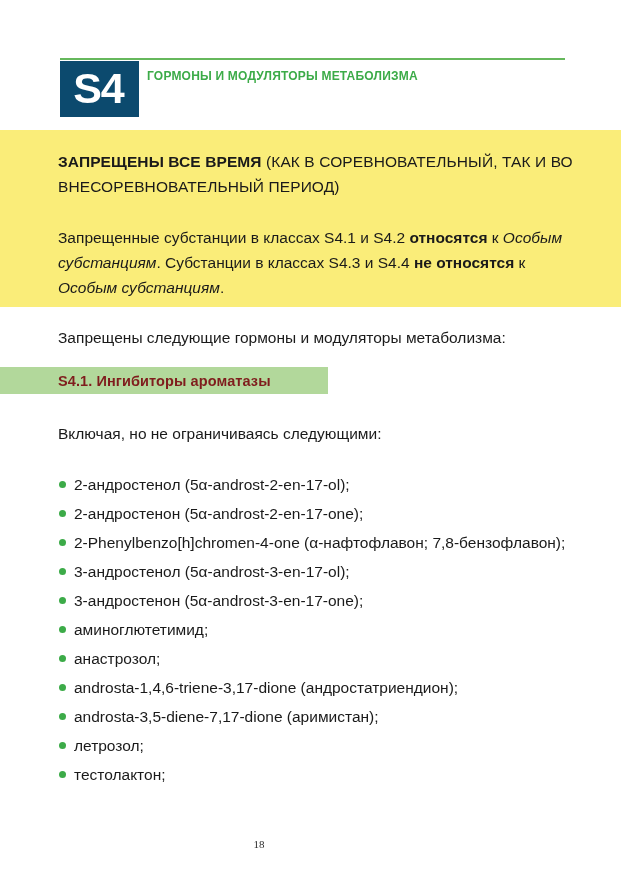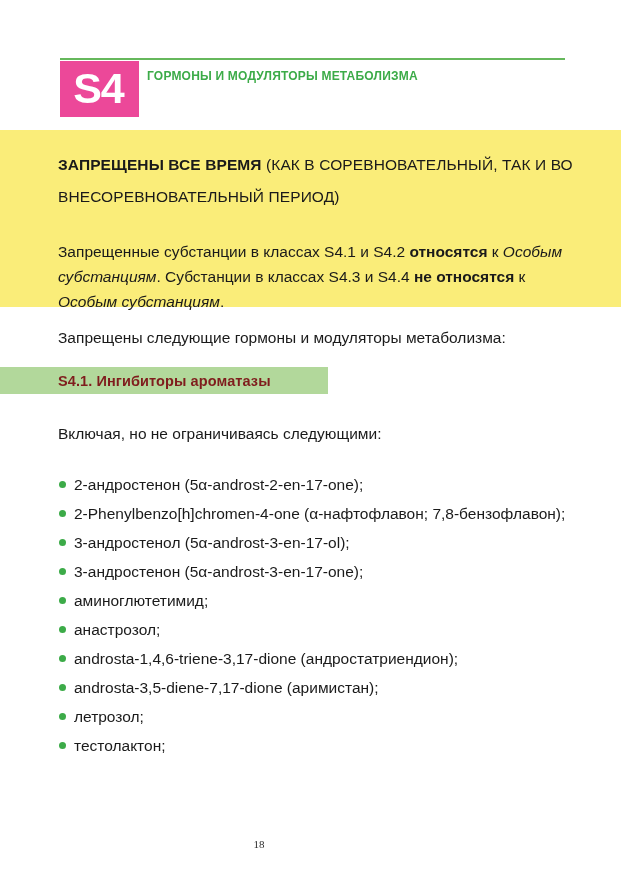--- a/index.html
+++ b/index.html
@@ -41,21 +41,21 @@
   .header-row {
     position: absolute;
     left: 60px;
     top: 3px;
     display: flex;
     align-items: flex-start;
   }
   .s-badge {
     width: 79px;
     height: 56px;
-    background: #ec4899;
+    background: #0c4a6e;
     color: #ffffff;
     font-weight: bold;
     font-size: 43px;
     line-height: 54px;
     letter-spacing: -1px;
     text-align: center;
     box-sizing: border-box;
     padding-right: 2px;
     font-family: "Liberation Sans", sans-serif;
     flex: none;
@@ -78,21 +78,21 @@
     left: 0;
     top: 130px;
     width: 621px;
     height: 177px;
     background: #faed79;
     box-sizing: border-box;
     padding: 19px 40px 0 58px;
   }
   .callout-heading {
     font-size: 15.5px;
-    line-height: 32px;
+    line-height: 25px;
     letter-spacing: 0.1px;
     text-transform: uppercase;
     color: #1a1a1a;
     font-weight: normal;
     margin: 0;
   }
   .callout-heading .bold {
     font-weight: bold;
   }
   .callout-body {
@@ -206,20 +206,21 @@
 
   <div class="intro-line">Запрещены следующие гормоны и модуляторы метаболизма:</div>
 
   <div class="section-bar">
     <span class="section-bar-label">S4.1. Ингибиторы ароматазы</span>
   </div>
 
   <div class="lead-in">Включая, но не ограничиваясь следующими:</div>
 
   <ul class="bullet-list" id="bullet-list">
+      <li class="bullet-item"><span class="bullet-dot" style="background: rgb(60, 171, 72);"></span><span>2-андростенол (5α-androst-2-en-17-ol);</span></li>
       <li class="bullet-item"><span class="bullet-dot" style="background: rgb(60, 171, 72);"></span><span>2-андростенон (5α-androst-2-en-17-one);</span></li>
       <li class="bullet-item"><span class="bullet-dot" style="background: rgb(60, 171, 72);"></span><span>2-Phenylbenzo[h]chromen-4-one (α-нафтофлавон; 7,8-бензофлавон);</span></li>
       <li class="bullet-item"><span class="bullet-dot" style="background: rgb(60, 171, 72);"></span><span>3-андростенол (5α-androst-3-en-17-ol);</span></li>
       <li class="bullet-item"><span class="bullet-dot" style="background: rgb(60, 171, 72);"></span><span>3-андростенон (5α-androst-3-en-17-one);</span></li>
       <li class="bullet-item"><span class="bullet-dot" style="background: rgb(60, 171, 72);"></span><span>аминоглютетимид;</span></li>
       <li class="bullet-item"><span class="bullet-dot" style="background: rgb(60, 171, 72);"></span><span>анастрозол;</span></li>
       <li class="bullet-item"><span class="bullet-dot" style="background: rgb(60, 171, 72);"></span><span>androsta-1,4,6-triene-3,17-dione (андростатриендион);</span></li>
       <li class="bullet-item"><span class="bullet-dot" style="background: rgb(60, 171, 72);"></span><span>androsta-3,5-diene-7,17-dione (аримистан);</span></li>
       <li class="bullet-item"><span class="bullet-dot" style="background: rgb(60, 171, 72);"></span><span>летрозол;</span></li>
       <li class="bullet-item"><span class="bullet-dot" style="background: rgb(60, 171, 72);"></span><span>тестолактон;</span></li>

